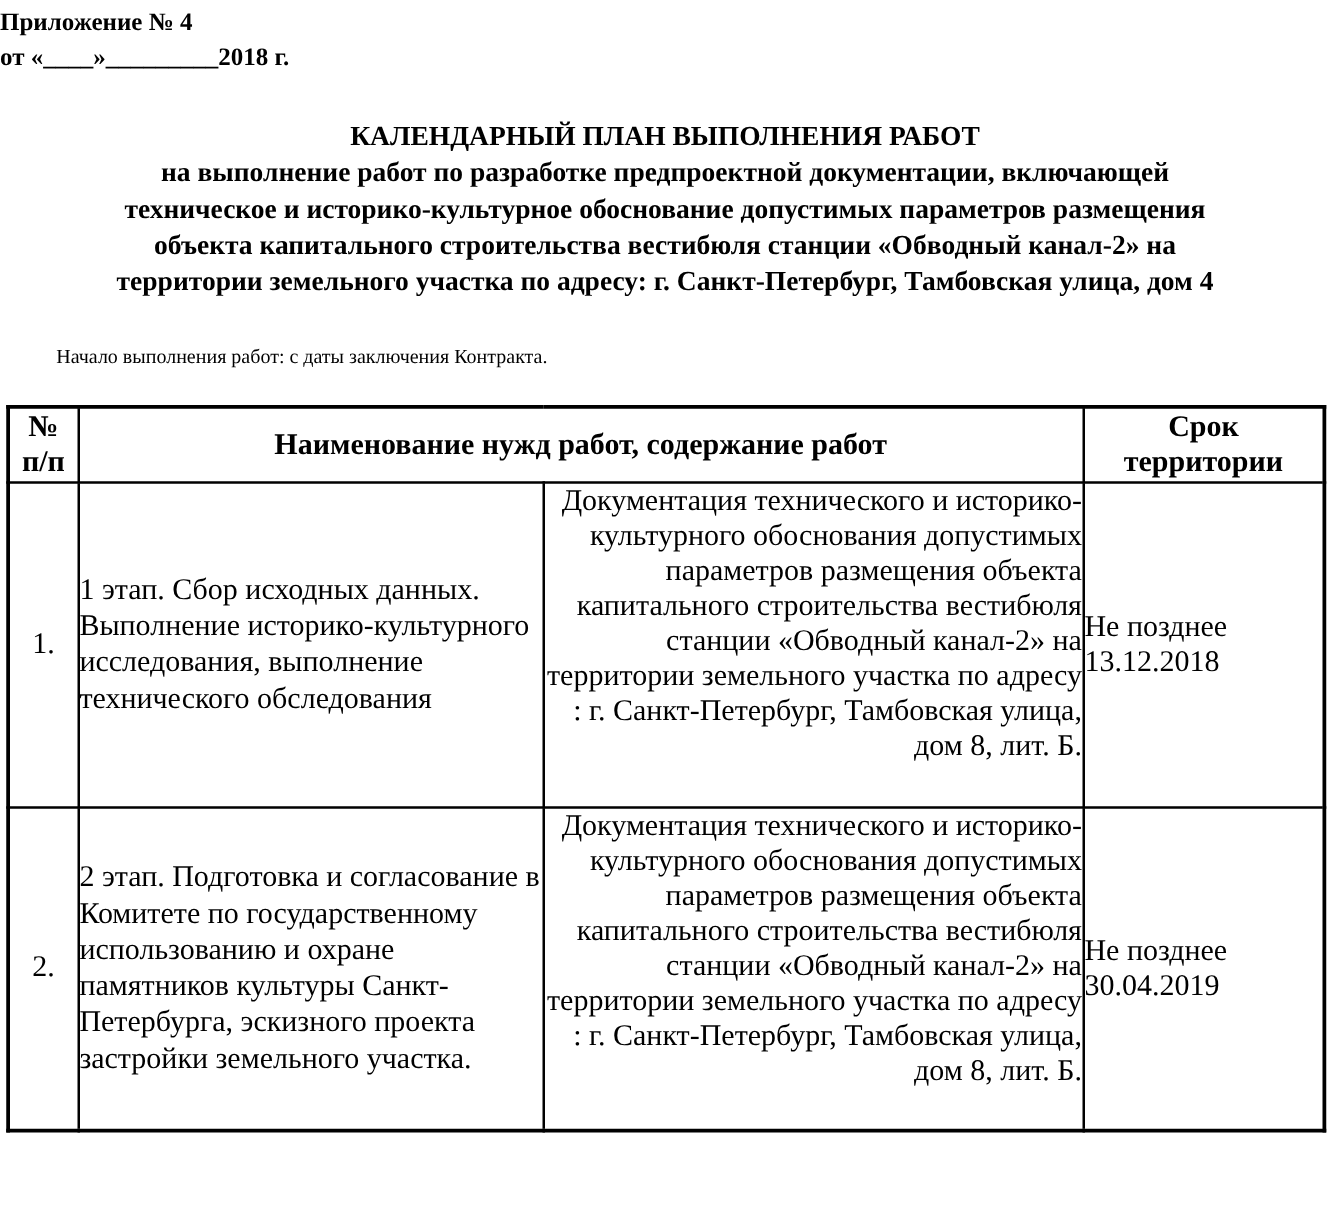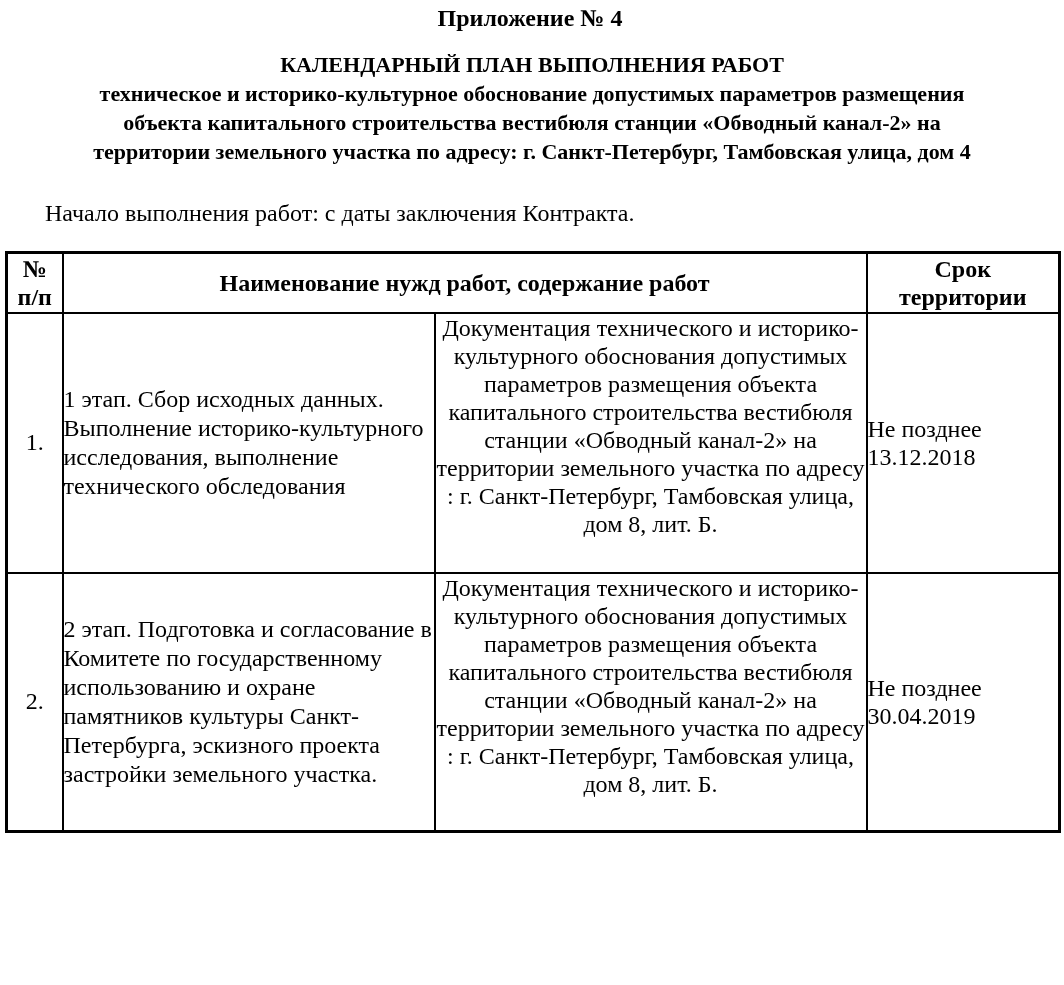--- a/index.html
+++ b/index.html
@@ -6,36 +6,36 @@
   html, body {
     margin: 0; padding: 0;
     width: 1064px; height: 985px;
     background: #ffffff;
     color: #000000;
     font-family: "Liberation Serif", "DejaVu Serif", serif;
     overflow: hidden;
   }
   .appendix-block {
     padding: 4px 4px 0 0;
-    text-align: center;
+    text-align: left;
     font-weight: bold;
-    font-size: 24px;
+    font-size: 20px;
     line-height: 28px;
   }
   .title-block {
-    margin-top: 18px;
+    margin-top: 34px;
     text-align: center;
     font-weight: bold;
     font-size: 22px;
     line-height: 29px;
   }
   .title-block .line { white-space: nowrap; }
   .intro-block {
     margin: 34px 0 12px 45px;
-    font-size: 24px;
+    font-size: 16px;
     line-height: 26px;
   }
   table.schedule {
     border-collapse: collapse;
     table-layout: fixed;
     width: 1053px;
     margin: 25px 0 0 5px;
     border: 3px solid #000;
     font-size: 24px;
   }
@@ -53,41 +53,43 @@
   td.cell-number {
     text-align: center;
     vertical-align: middle;
   }
   td.cell-stage {
     vertical-align: middle;
     padding: 0 16px;
     line-height: 29px;
   }
   td.cell-content {
-    text-align: center;
+    text-align: right;
     vertical-align: top;
     padding: 2px 14px 0 14px;
     line-height: 28px;
   }
   td.cell-term {
     text-align: left;
     vertical-align: middle;
     line-height: 28px;
     white-space: pre-line;
   }
 </style>
 </head>
 <body>
 
 <div class="appendix-block">
   <div class="line">Приложение № 4</div>
+  <div class="line">от «____»_________2018 г.</div>
 </div>
 
 <div class="title-block">
   <div class="line">КАЛЕНДАРНЫЙ ПЛАН ВЫПОЛНЕНИЯ РАБОТ</div>
+  <div class="line">на выполнение работ по разработке предпроектной документации, включающей</div>
   <div class="line">техническое и историко-культурное обоснование допустимых параметров размещения</div>
   <div class="line">объекта капитального строительства вестибюля станции «Обводный канал-2» на</div>
   <div class="line">территории земельного участка по адресу: г. Санкт-Петербург, Тамбовская улица, дом 4</div>
 </div>
 
 <div class="intro-block">
   <div class="line">Начало выполнения работ: с даты заключения Контракта.</div>
 </div>
 
 <table class="schedule">

